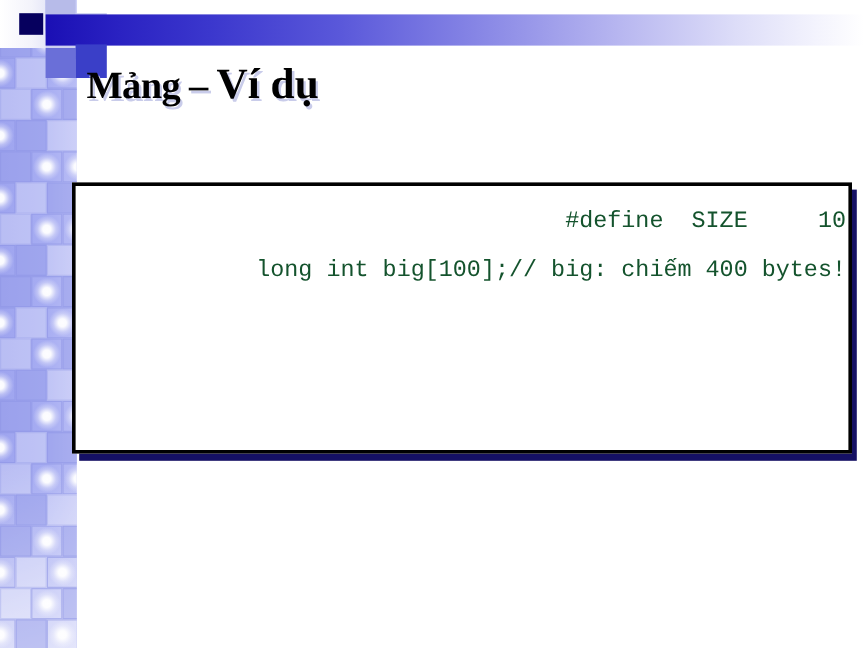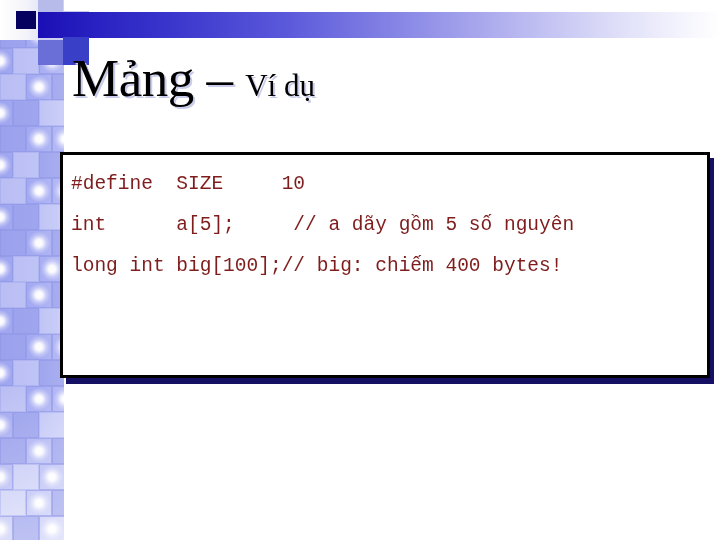--- a/index.html
+++ b/index.html
@@ -128,27 +128,27 @@
     position: absolute;
     left: 72px;
     top: 52px;
     white-space: nowrap;
     font-family: "Liberation Serif", serif;
     color: #000000;
     text-shadow: 2px 2px 0 #c9ccea;
     line-height: 1;
   }
   .title .main {
-    font-size: 53px;
-    font-weight: normal;
+    font-size: 32px;
+    font-weight: bold;
     letter-spacing: -0.5px;
   }
   .title .sub {
-    font-size: 31px;
-    font-weight: normal;
+    font-size: 36px;
+    font-weight: bold;
     letter-spacing: 0px;
   }
 
   
   .code-shadow {
     position: absolute;
     left: 66px;
     top: 158px;
     width: 648px;
     height: 226px;
@@ -167,23 +167,24 @@
   .code-lines {
     position: absolute;
     left: 8px;
     top: 9px;
     right: 2px;
   }
   .code-line {
     font-family: "Liberation Mono", "DejaVu Sans Mono", monospace;
     font-size: 19.5px;
     line-height: 41px;
-    color: #7f1d1d;
+    color: #14532d;
     white-space: pre;
     letter-spacing: 0px;
+    text-align: right;
   }
 </style>
 </head>
 <body>
 
 <div id="slide">
 
   <div class="left-band">
     <div id="tiles">
         <div class="tile" style="left: -13px; top: -4px;"></div>
@@ -264,18 +265,17 @@
   <div class="corner-indigo"></div>
 
   <div class="title">
     <span class="main">Mảng – </span><span class="sub">Ví dụ</span>
   </div>
 
   <div class="code-shadow"></div>
   <div class="code-box">
     <div class="code-lines" id="code-lines">
         <div class="code-line">#define  SIZE     10</div>
-        <div class="code-line">int      a[5];     // a dãy gồm 5 số nguyên</div>
         <div class="code-line">long int big[100];// big: chiếm 400 bytes!</div>
       </div>
   </div>
 
 </div>
 
 </body></html>

